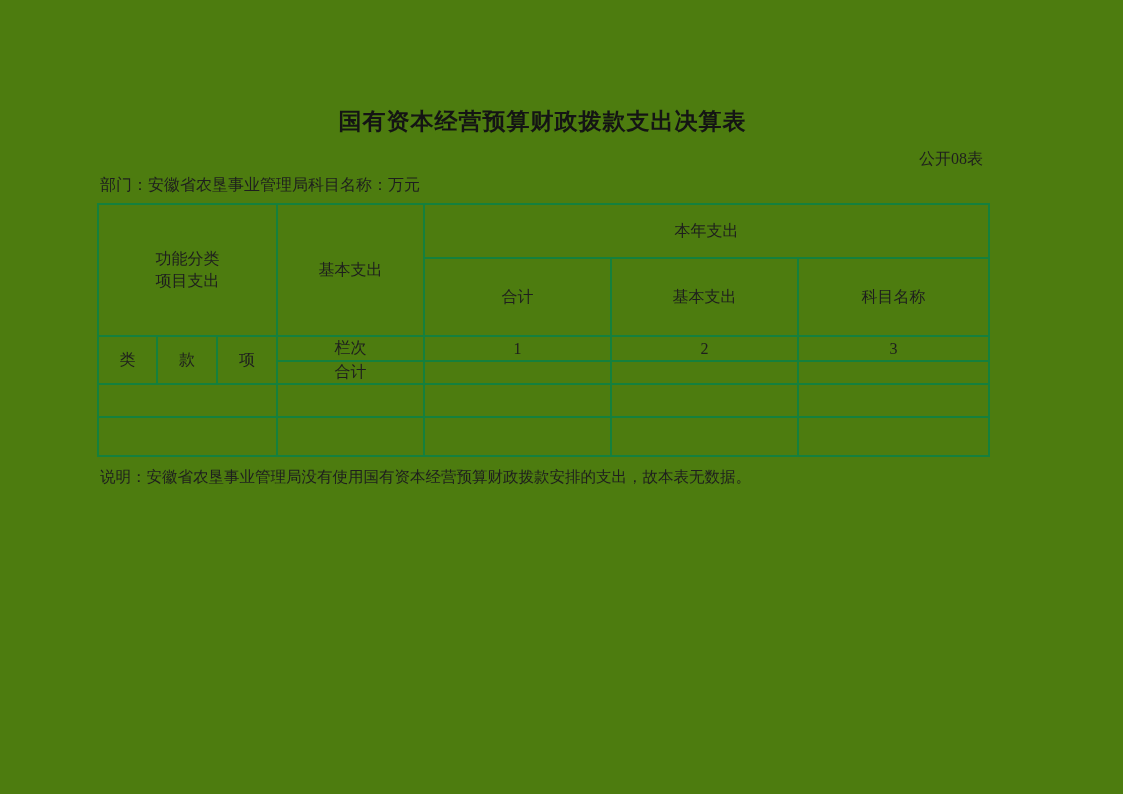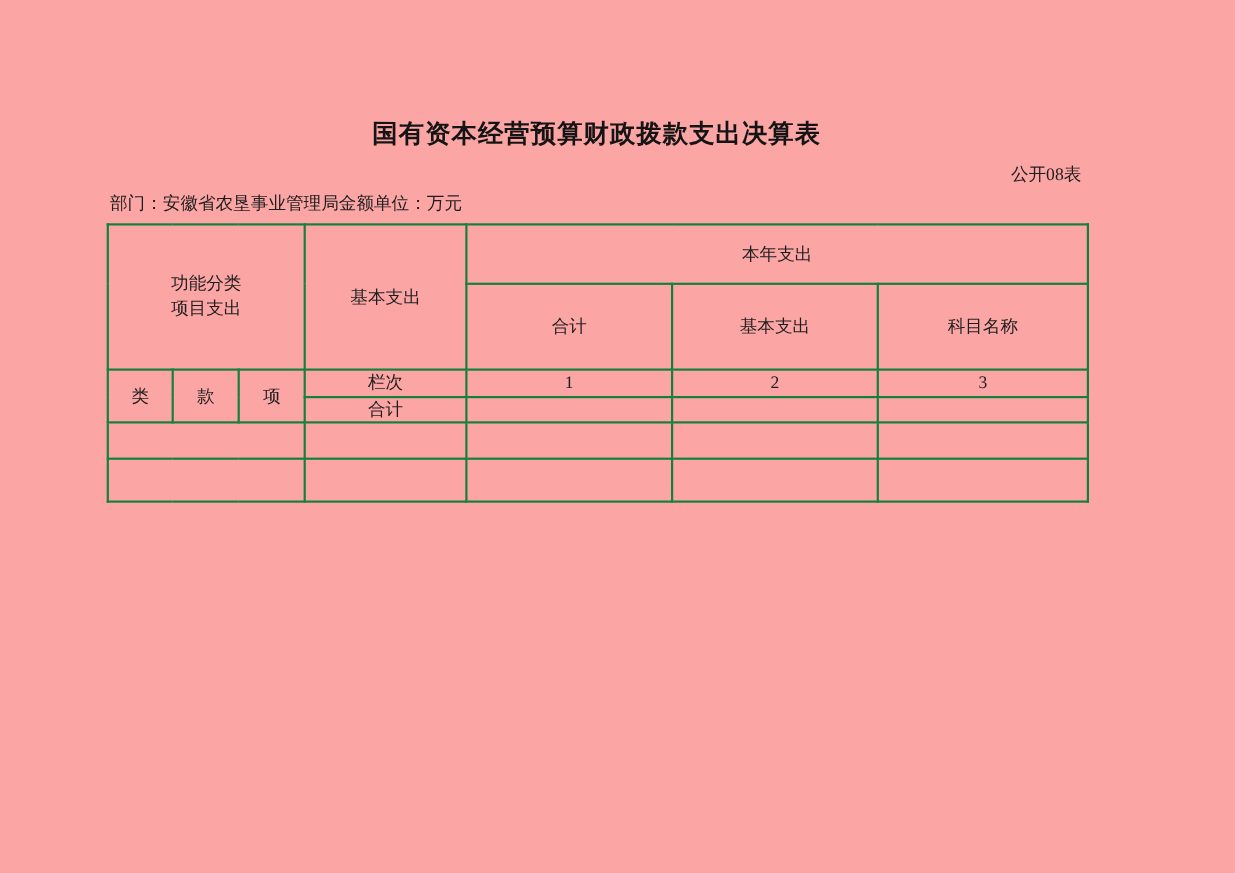--- a/index.html
+++ b/index.html
@@ -8,21 +8,21 @@
     width: 1123px;
     height: 794px;
     position: relative;
     font-family: "Liberation Serif", "DejaVu Serif", serif;
     color: #1e1e1e;
     overflow: hidden;
   }
   .page {
     position: absolute;
     inset: 0;
-    background: #fca5a5;
+    background: #4d7c0f;
   }
   .doc-title {
     position: absolute;
     top: 106px;
     left: 97px;
     width: 891px;
     text-align: center;
     font-family: "DejaVu Sans", "Liberation Sans", sans-serif;
     font-weight: bold;
     font-size: 23px;
@@ -91,21 +91,21 @@
 <body>
 
 <div class="page">
 
   <div class="doc-title">国有资本经营预算财政拨款支出决算表</div>
 
   <div class="table-code">公开08表</div>
 
   <div class="meta-line">
     <span>部门：安徽省农垦事业管理局</span>
-    <span>金额单位：万元</span>
+    <span>科目名称：万元</span>
   </div>
 
   <table class="budget">
     <colgroup>
       <col style="width:59px">
         <col style="width:60px">
         <col style="width:60px">
       <col style="width:147px">
         <col style="width:187px">
         <col style="width:187px">
@@ -150,15 +150,16 @@
       <tr class="row-empty-2">
         <td colspan="3"></td>
         <td></td>
         <td></td>
         <td></td>
         <td></td>
       </tr>
     </tbody>
   </table>
 
+  <div class="note">说明：安徽省农垦事业管理局没有使用国有资本经营预算财政拨款安排的支出，故本表无数据。</div>
 
 
 </div>
 
 </body></html>

